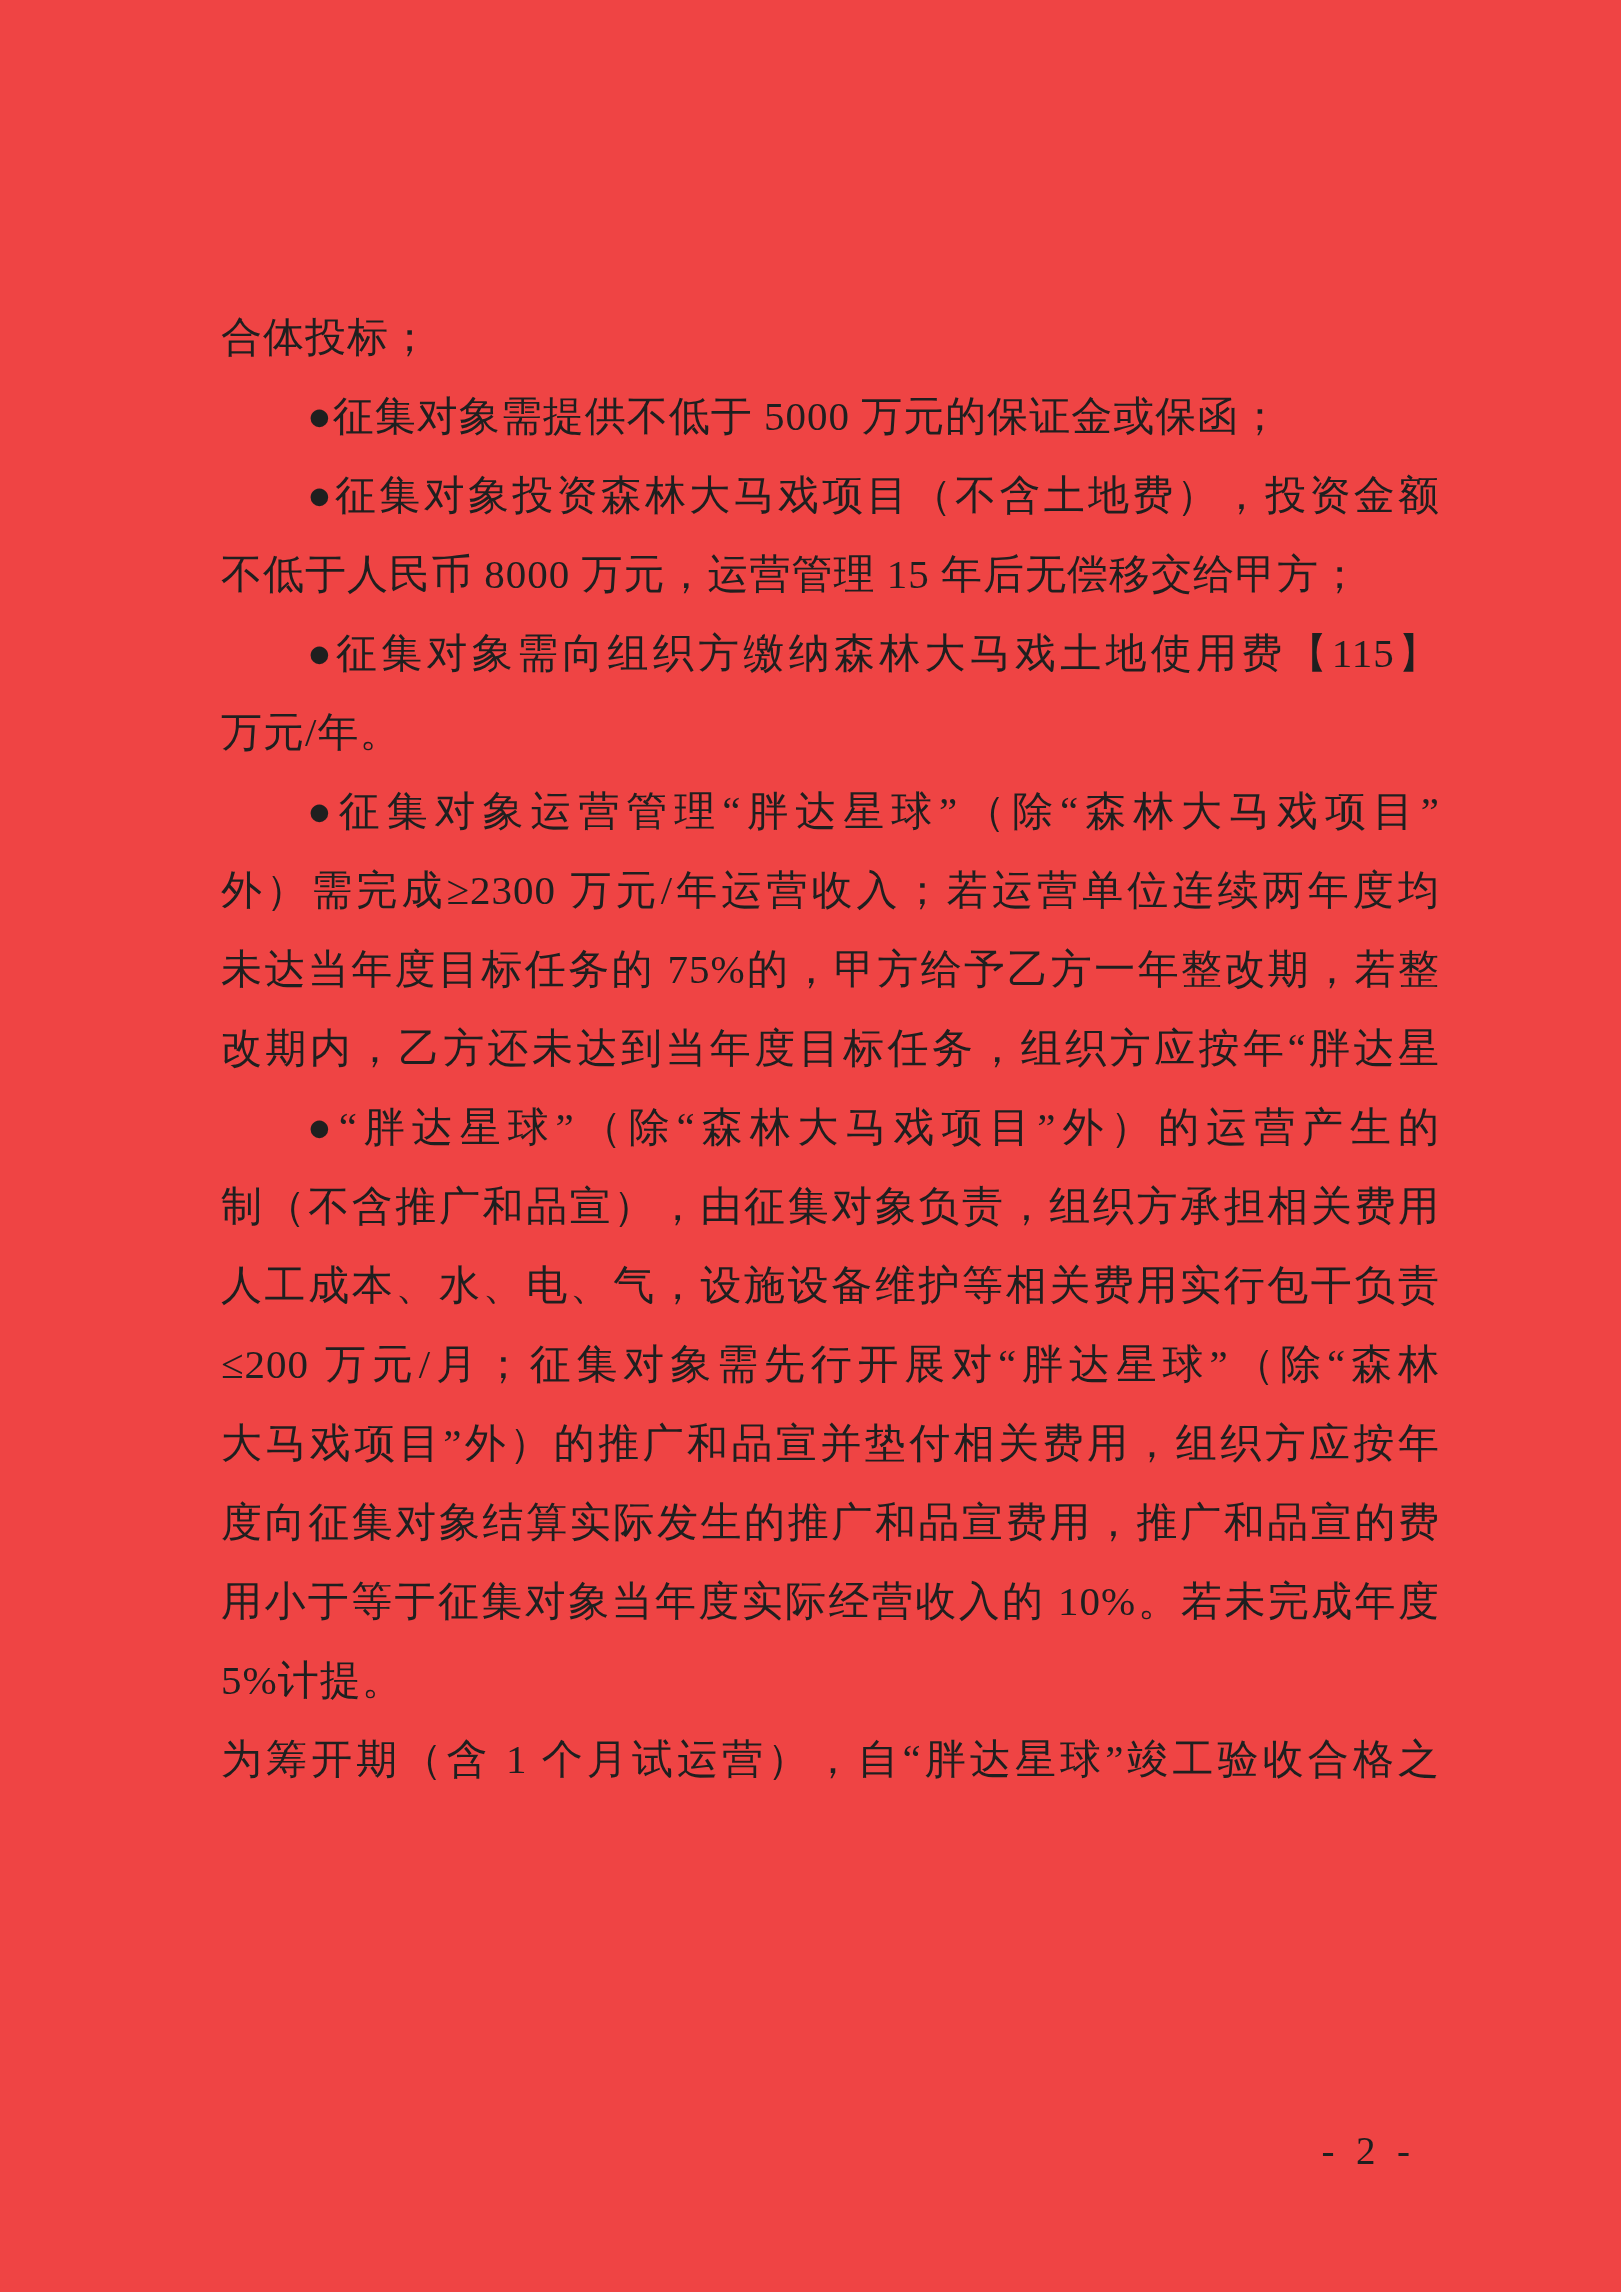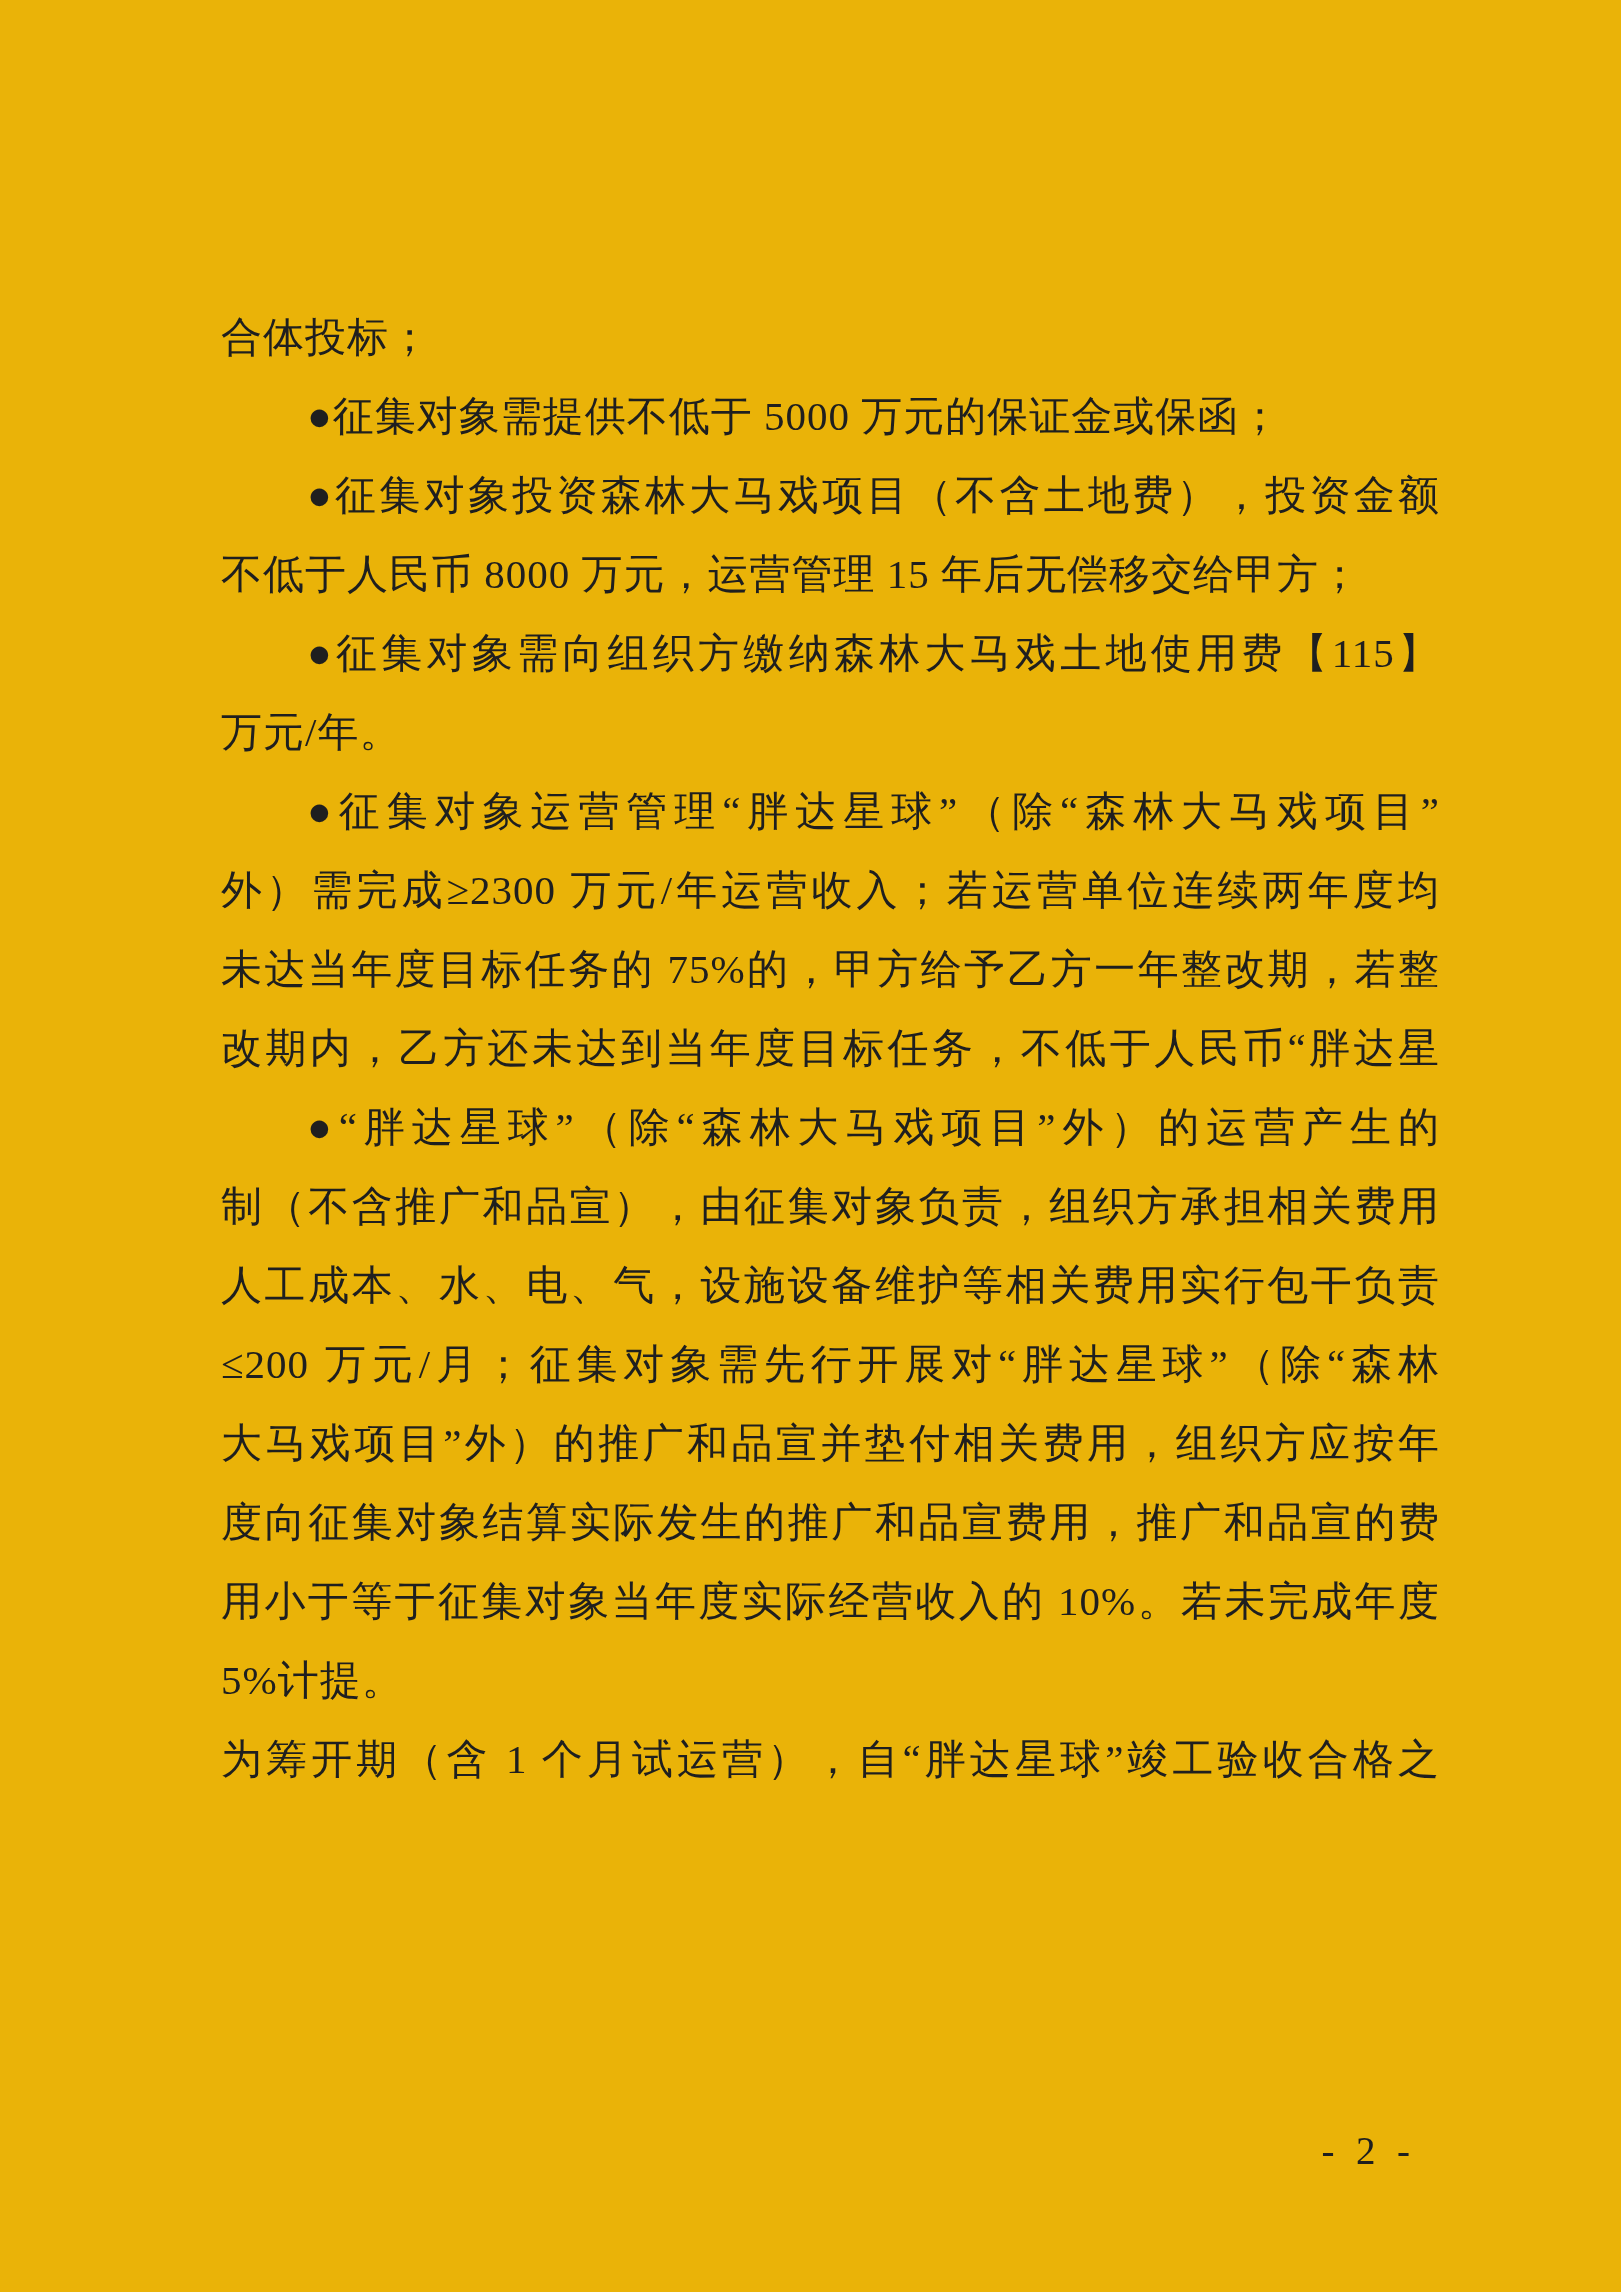--- a/index.html
+++ b/index.html
@@ -5,21 +5,21 @@
   html, body {
     margin: 0;
     padding: 0;
     background: #e8e8e8;
   }
   .page {
     position: relative;
     width: 1621px;
     height: 2293px;
     margin: 0 auto;
-    background: #eab308;
+    background: #ef4444;
     font-family: "Liberation Serif", "DejaVu Serif", serif;
     color: #1f1f1f;
     overflow: hidden;
   }
   .doc-body {
     position: absolute;
     left: 221px;
     top: 298px;
     width: 1219px;
   }
@@ -58,21 +58,21 @@
   <div class="doc-body">
       <div class="line">合体投标；</div>
       <div class="line indent">●征集对象需提供不低于 5000 万元的保证金或保函；</div>
       <div class="line indent just">●征集对象投资森林大马戏项目（不含土地费），投资金额</div>
       <div class="line">不低于人民币 8000 万元，运营管理 15 年后无偿移交给甲方；</div>
       <div class="line indent just">●征集对象需向组织方缴纳森林大马戏土地使用费【115】</div>
       <div class="line">万元/年。</div>
       <div class="line indent just">●征集对象运营管理“胖达星球”（除“森林大马戏项目”</div>
       <div class="line just">外）需完成≥2300 万元/年运营收入；若运营单位连续两年度均</div>
       <div class="line just">未达当年度目标任务的 75%的，甲方给予乙方一年整改期，若整</div>
-      <div class="line just">改期内，乙方还未达到当年度目标任务，不低于人民币“胖达星</div>
+      <div class="line just">改期内，乙方还未达到当年度目标任务，组织方应按年“胖达星</div>
       <div class="line indent just">●“胖达星球”（除“森林大马戏项目”外）的运营产生的</div>
       <div class="line just">制（不含推广和品宣），由征集对象负责，组织方承担相关费用</div>
       <div class="line just">人工成本、水、电、气，设施设备维护等相关费用实行包干负责</div>
       <div class="line just">≤200 万元/月；征集对象需先行开展对“胖达星球”（除“森林</div>
       <div class="line just">大马戏项目”外）的推广和品宣并垫付相关费用，组织方应按年</div>
       <div class="line just">度向征集对象结算实际发生的推广和品宣费用，推广和品宣的费</div>
       <div class="line just">用小于等于征集对象当年度实际经营收入的 10%。若未完成年度</div>
       <div class="line">5%计提。</div>
       <div class="line just">为筹开期（含 1 个月试运营），自“胖达星球”竣工验收合格之</div>
     </div>

